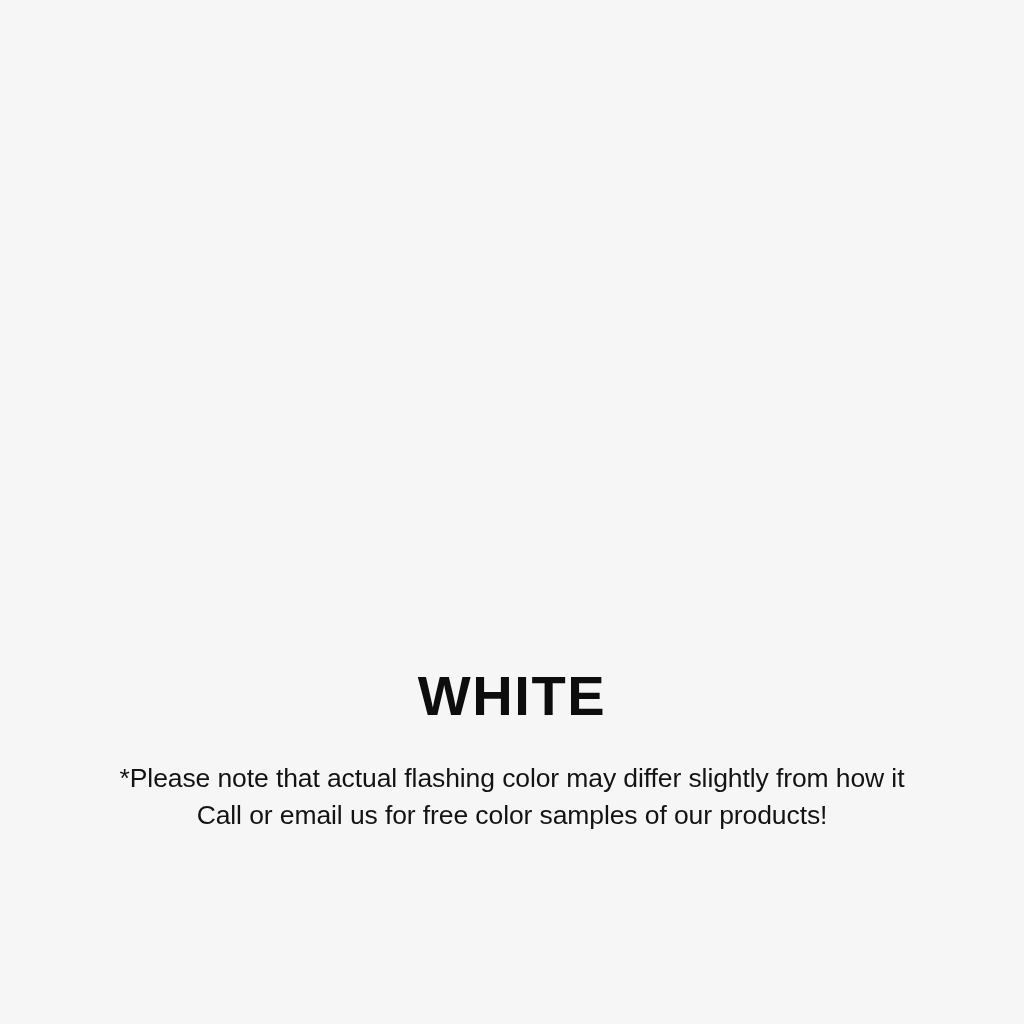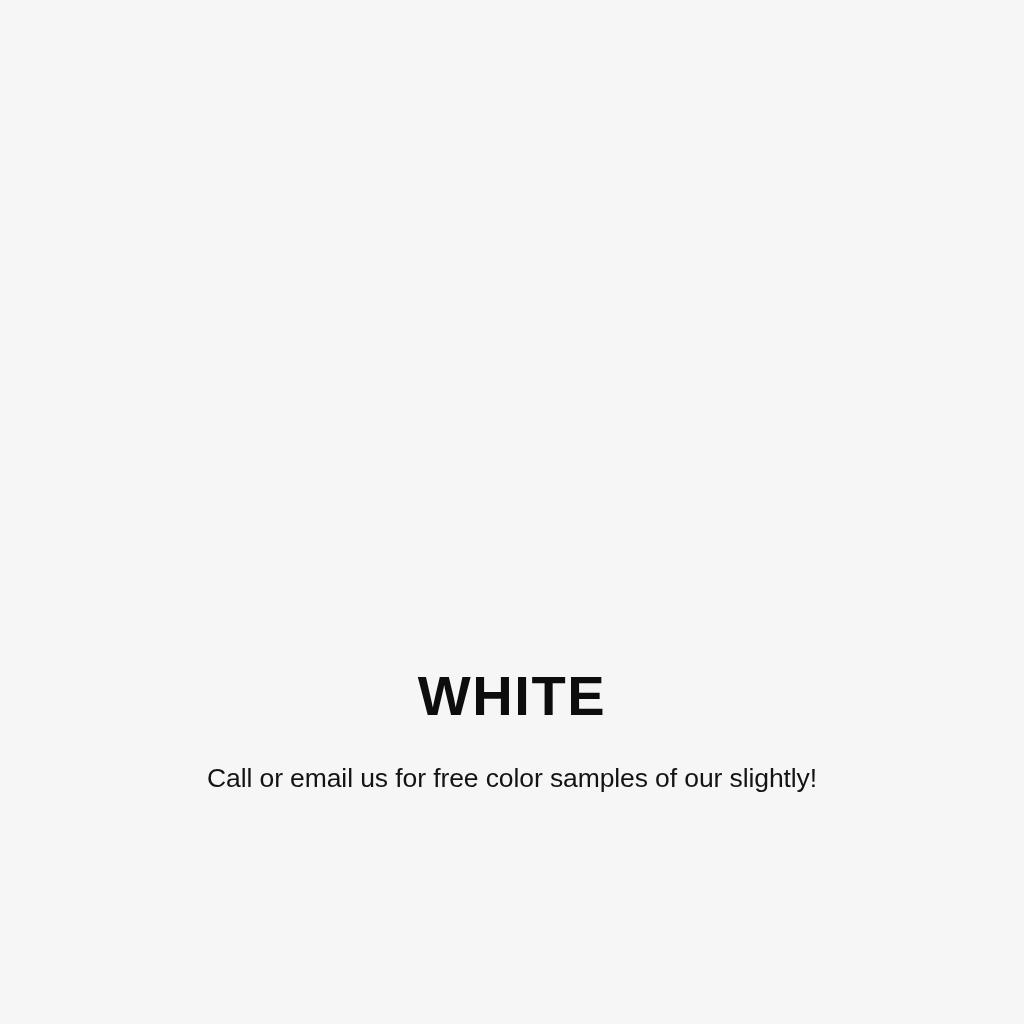--- a/index.html
+++ b/index.html
@@ -62,17 +62,18 @@
 </head>
 <body style="background: rgb(246, 246, 246);">
 
 <div class="swatch-card">
 
   <div class="color-field" style="background: rgb(246, 246, 246);"></div>
 
   <div class="caption-block">
     <div class="color-name" style="color: rgb(13, 13, 13);">WHITE</div>
     <div class="disclaimer">
-      <span class="line">Call or email us for free color samples of our slightly!</span>
+      <span class="line">*Please note that actual flashing color may differ slightly from how it</span>
+      <span class="line">Call or email us for free color samples of our products!</span>
     </div>
   </div>
 
 </div>
 
 </body></html>

